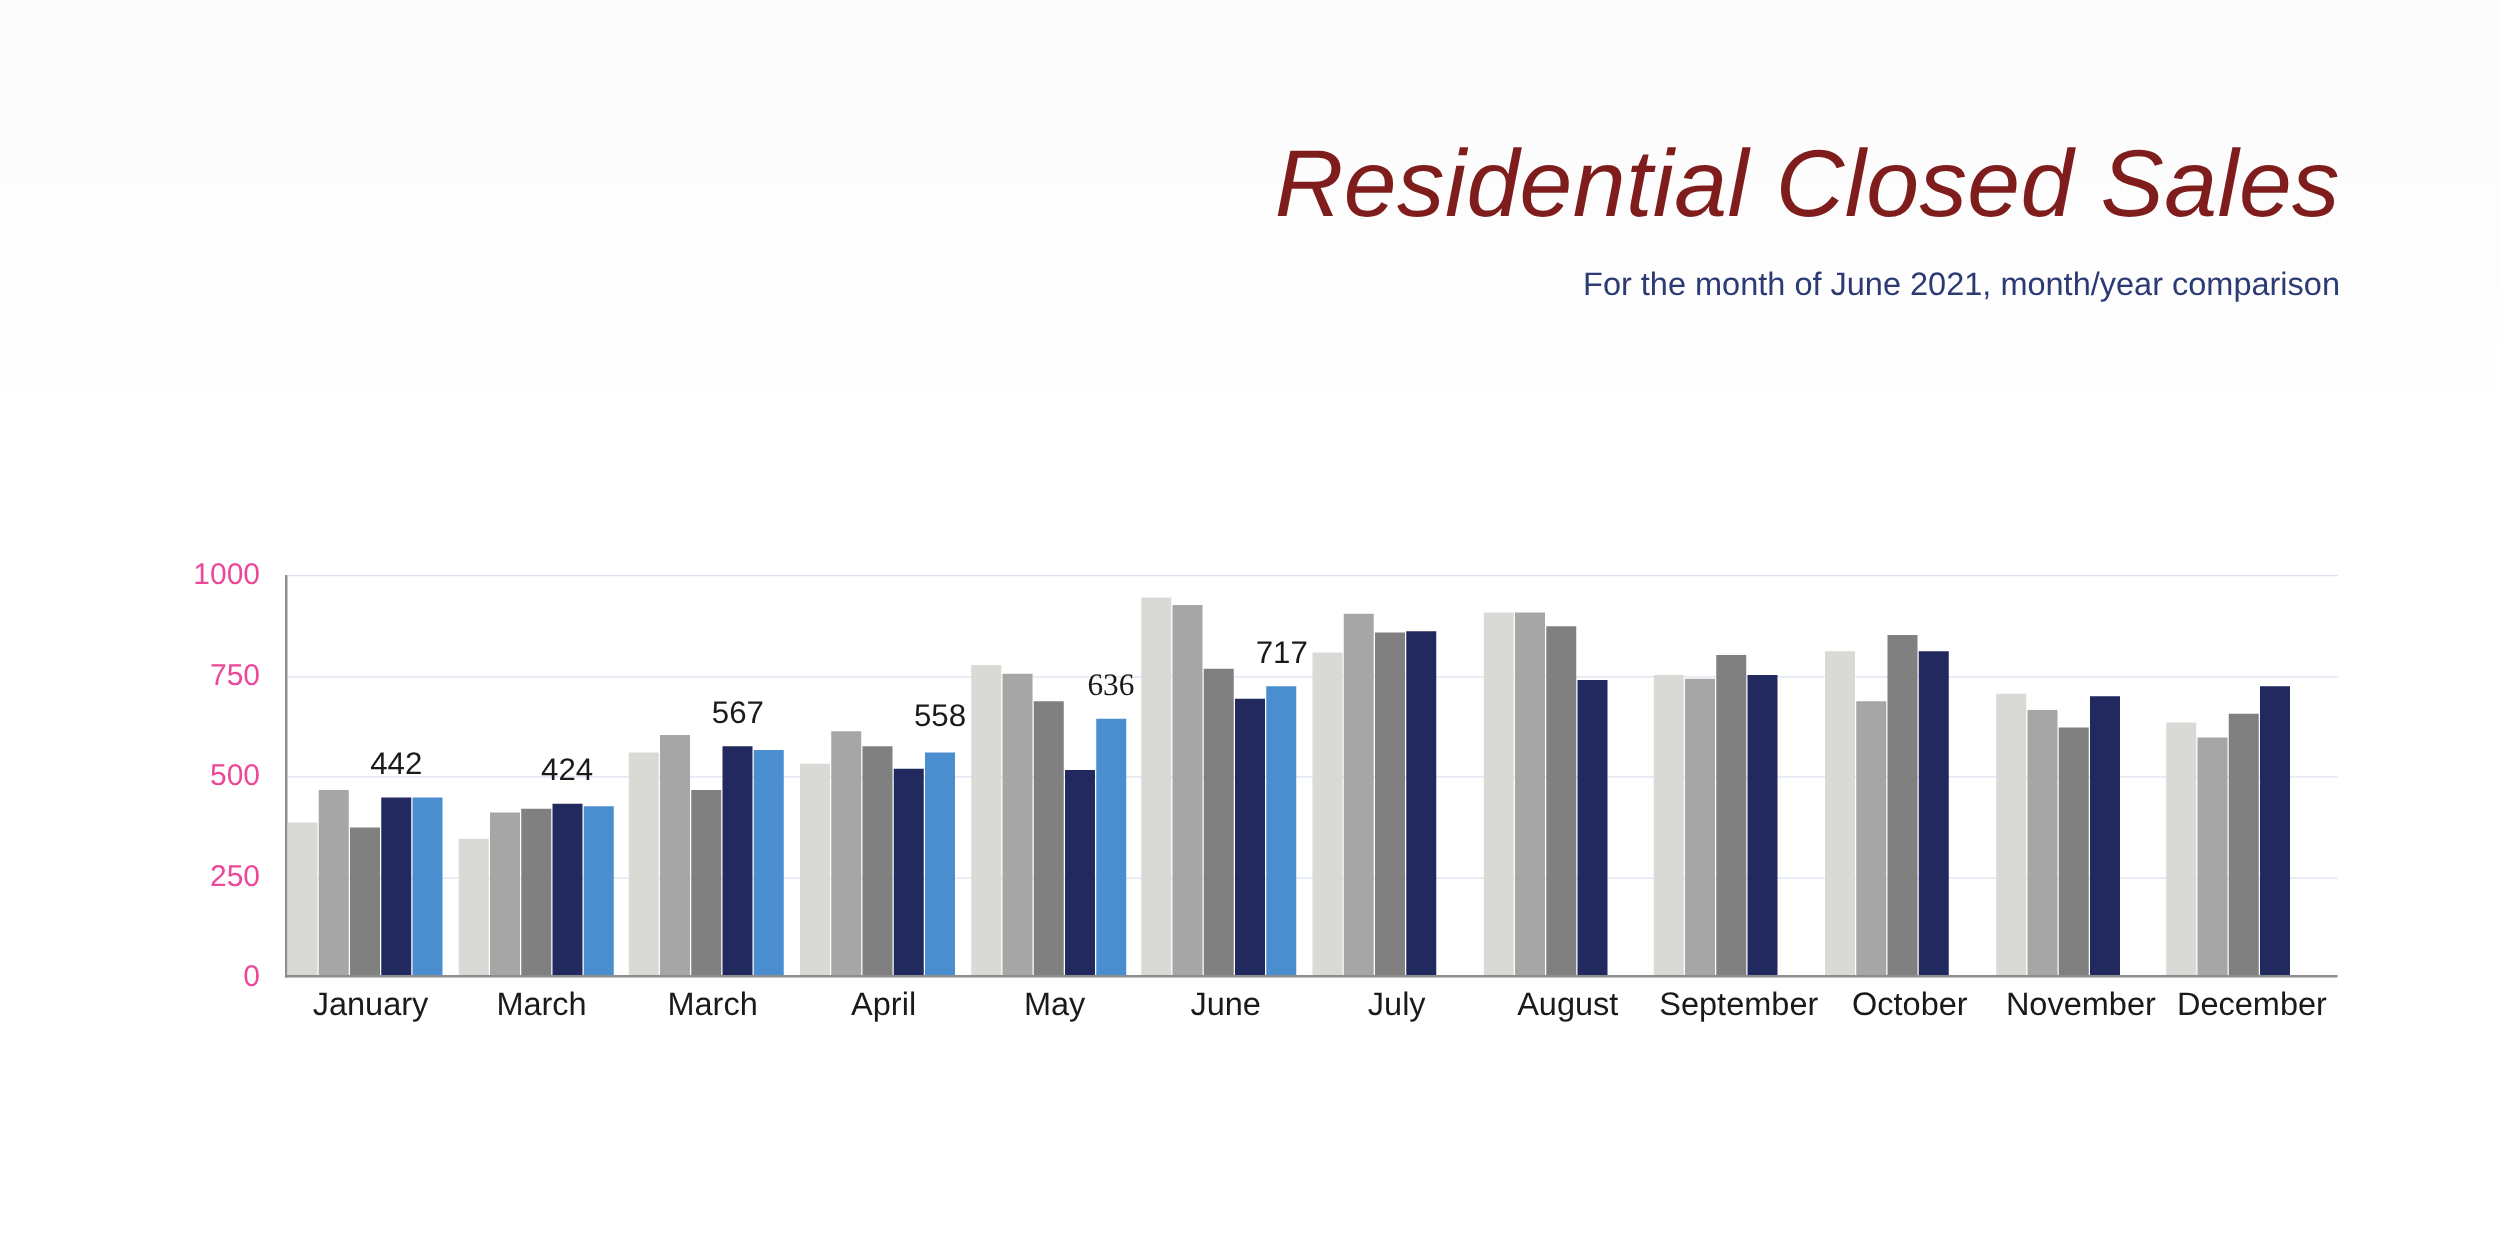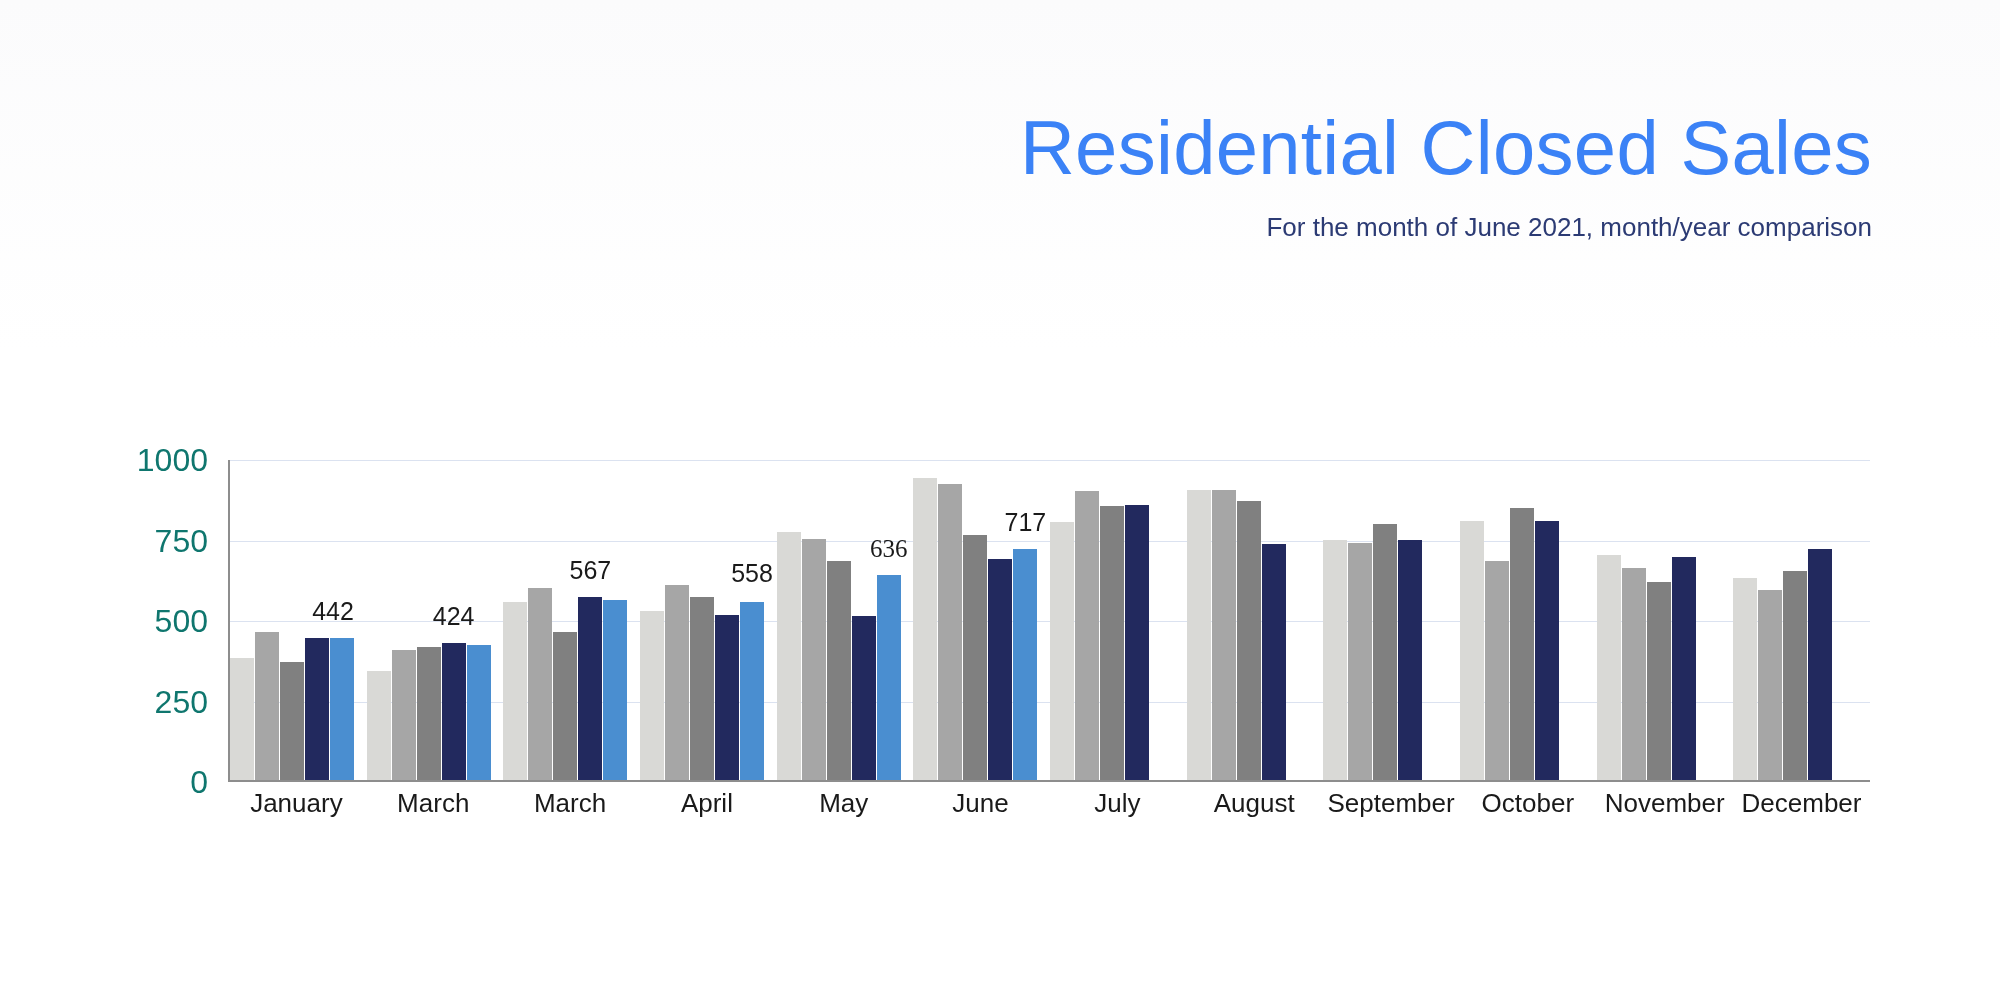--- a/index.html
+++ b/index.html
@@ -27,28 +27,29 @@
 
   
   .header {
     position: absolute;
     left: 0;
     top: 110px;
     width: 1872px;
     text-align: right;
   }
   .title {
-    color: #3b82f6;
+    color: #7f1d1d;
     font-size: 76px;
     line-height: 1;
     font-weight: 400;
     letter-spacing: 0.3px;
     margin: 0;
     padding: 0;
     white-space: nowrap;
+    font-style: italic;
   }
   .subtitle {
     color: #2c3b74;
     font-size: 26px;
     line-height: 1;
     font-weight: 400;
     margin: 0;
     padding-top: 28px;
     white-space: nowrap;
   }
@@ -96,22 +97,22 @@
   .y-axis {
     position: absolute;
     left: 0;
     top: 0;
     width: 68px;
     height: 322px;
   }
   .y-tick {
     position: absolute;
     right: 10px;
-    font-size: 32px;
-    color: #0f766e;
+    font-size: 24px;
+    color: #ec4899;
     line-height: 1;
     transform: translateY(-50%);
     white-space: nowrap;
   }
   .plot {
     position: absolute;
     left: 78px;
     top: 0;
     right: 0;
     height: 322px;
@@ -200,21 +201,21 @@
           <div class="gridline" style="top: 80.5px;"></div>
           <div class="gridline" style="top: 161px;"></div>
           <div class="gridline" style="top: 241.5px;"></div>
         <div class="bars-area" id="bars-area">
             <div class="group">
               <div class="bar" title="January 2017: 378" style="height: 121.716px; background: rgb(217, 217, 214);"></div>
               <div class="bar" title="January 2018: 459" style="height: 147.798px; background: rgb(166, 166, 166);"></div>
               <div class="bar" title="January 2019: 368" style="height: 118.496px; background: rgb(128, 128, 128);"></div>
               <div class="bar" title="January 2020: 442" style="height: 142.324px; background: rgb(34, 41, 94);"></div>
               <div class="bar" title="January 2021: 440" style="height: 141.68px; background: rgb(74, 142, 208);"></div>
-              <div class="bar-label" style="left: 87px; bottom: 156.324px; margin-left: 16px;">442</div>
+              <div class="bar-label" style="left: 87px; bottom: 156.324px;">442</div>
             </div>
             <div class="group">
               <div class="bar" title="February 2017: 338" style="height: 108.836px; background: rgb(217, 217, 214);"></div>
               <div class="bar" title="February 2018: 404" style="height: 130.088px; background: rgb(166, 166, 166);"></div>
               <div class="bar" title="February 2019: 412" style="height: 132.664px; background: rgb(128, 128, 128);"></div>
               <div class="bar" title="February 2020: 424" style="height: 136.528px; background: rgb(34, 41, 94);"></div>
               <div class="bar" title="February 2021: 418" style="height: 134.596px; background: rgb(74, 142, 208);"></div>
               <div class="bar-label" style="left: 87px; bottom: 150.528px;">424</div>
             </div>
             <div class="group">

